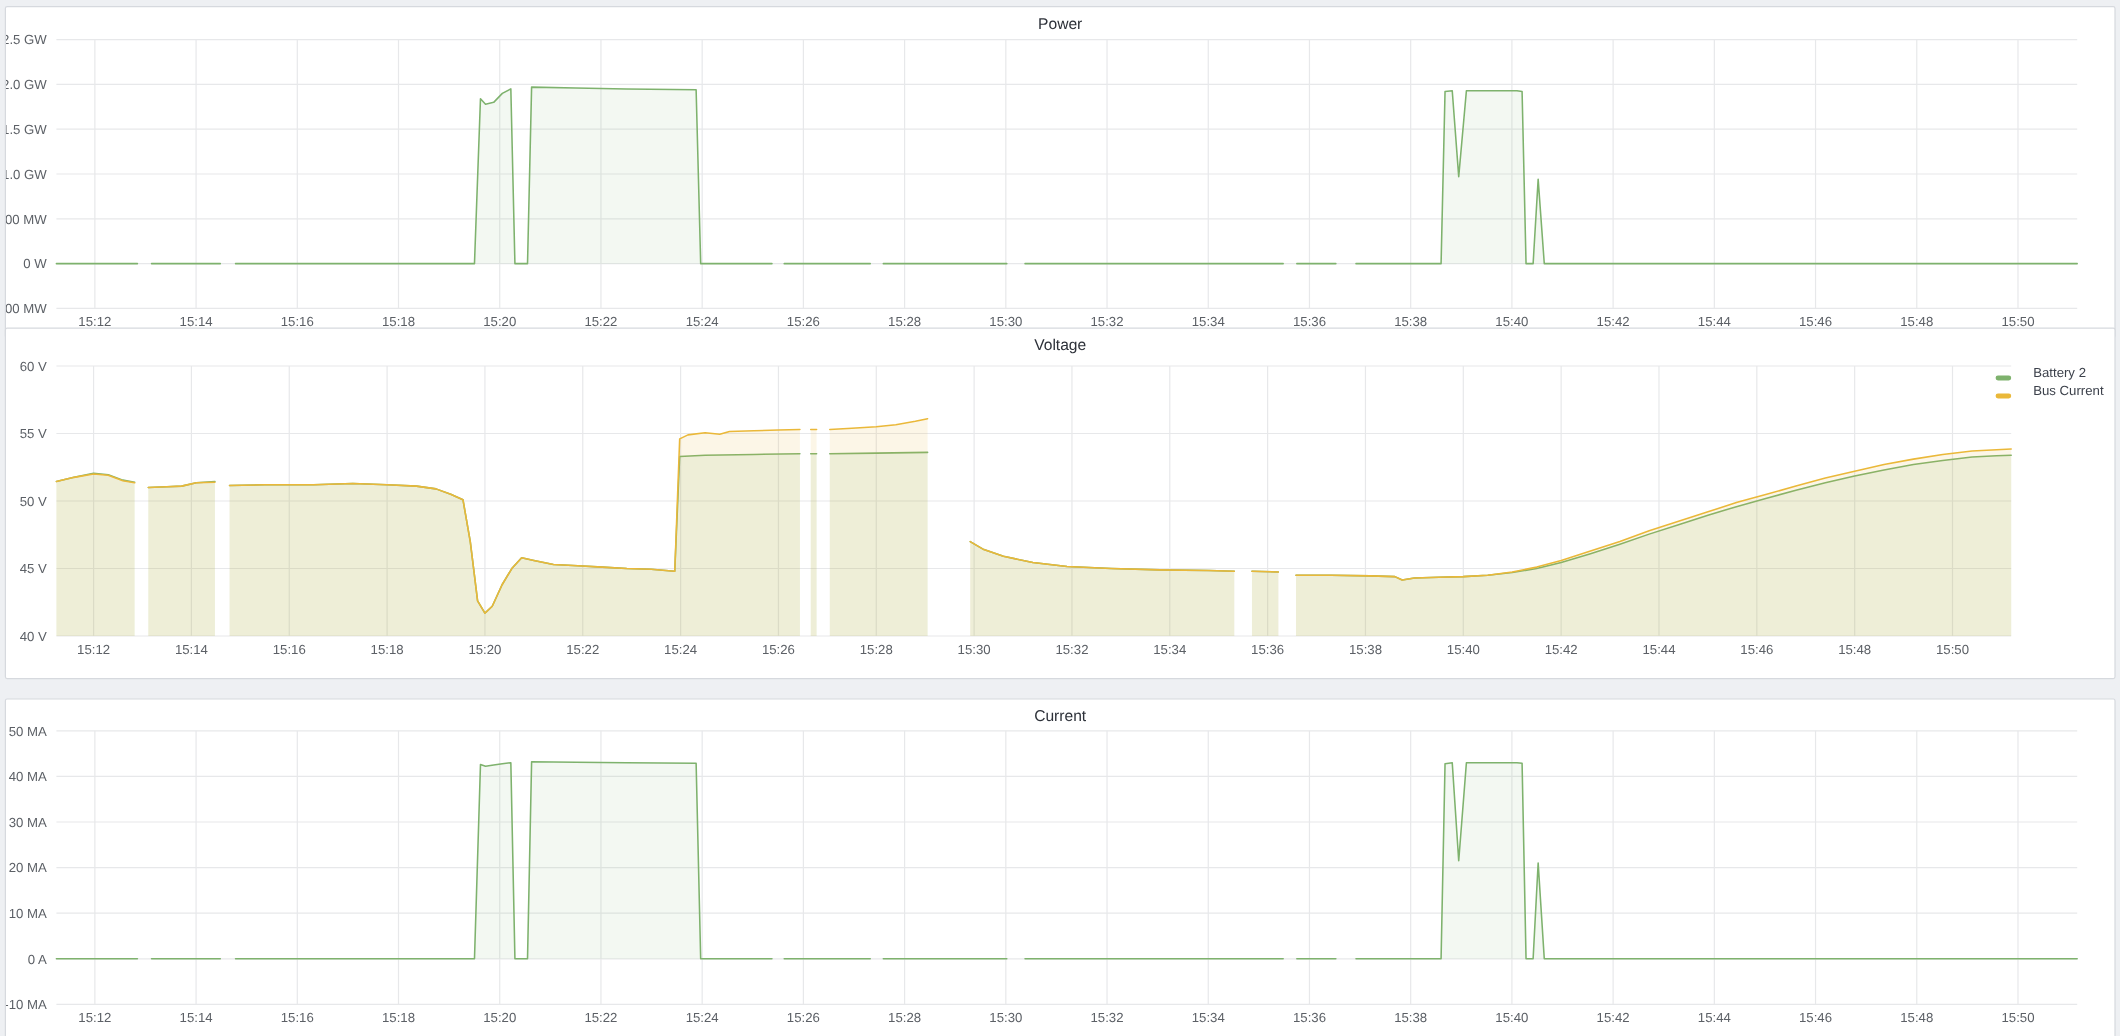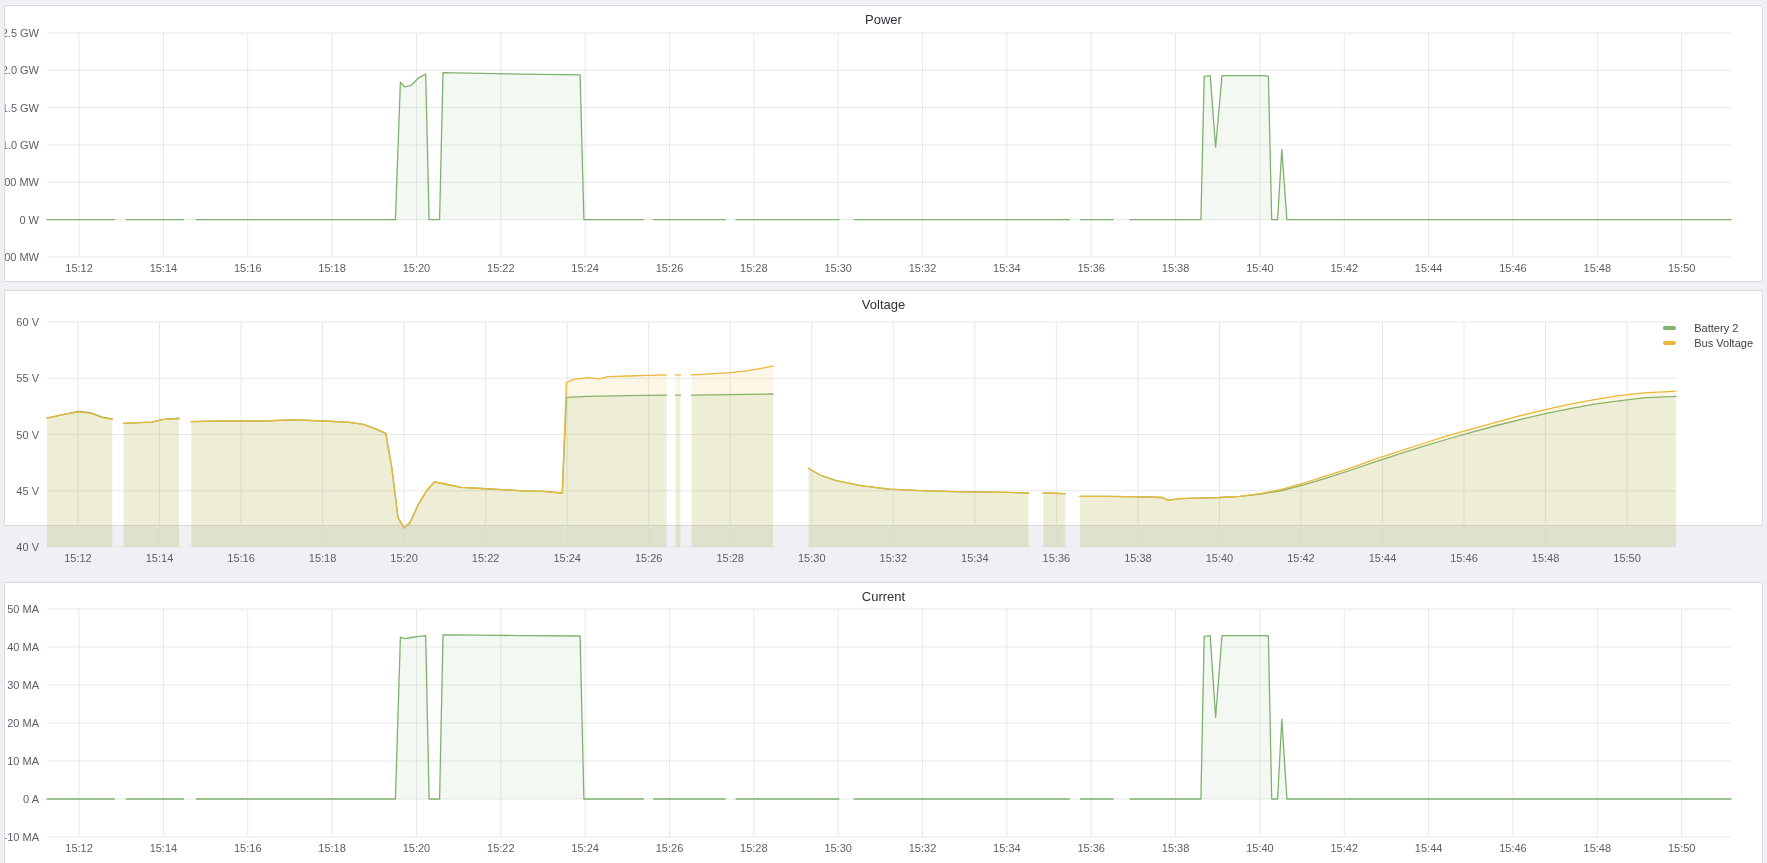--- a/index.html
+++ b/index.html
@@ -1,26 +1,26 @@
 <!DOCTYPE html>
 <html><head>
 <meta charset="utf-8">
 <style>
   * { margin:0; padding:0; box-sizing:border-box; }
   html,body { width:1767px; height:863px; background:#eef0f3; font-family:"Liberation Sans",sans-serif; overflow:hidden; }
   .panel { position:absolute; left:4px; width:1759px; background:#ffffff; border:1px solid #d6d9de; border-radius:2px;padding-left:24px; }
   #panel-0 { top:5px;   height:277px; }
-  #panel-1 { top:290px; height:236px; }
+  #panel-1 { top:273px; height:293px; }
   #panel-2 { top:582px; height:358px; }
   .panel-title { position:absolute; top:6px; left:0; width:100%; text-align:center;
                  font-size:13px; font-weight:500; color:#2d3139; cursor:pointer; }
   .plot { position:absolute; left:0; top:0; right:0; bottom:0; cursor:crosshair; }
   .tick { font-family:"Liberation Sans",sans-serif; font-size:11px; fill:#5c6066; }
   .legend { position:absolute; top:31px; right:9px; display:flex; flex-direction:column; gap:3px; }
-  .legend-item { display:flex; align-items:center; gap:18px; cursor:pointer; height:12px; }
+  .legend-item { display:flex; align-items:flex-end; gap:18px; cursor:pointer; height:12px; }
   .legend-swatch { width:13px; height:4px; border-radius:2px; flex:0 0 auto; }
   .legend-label { font-size:11px; color:#3c414b; line-height:12px; white-space:nowrap; }
 </style>
 </head>
 <body>
 
 <div class="panel" id="panel-0">
   <div class="panel-title">Power</div>
   <div class="plot"><svg width="1757" height="275">
         <line x1="42" x2="1726" y1="27" y2="27" stroke="#e7e8ea" stroke-width="1"></line>
@@ -182,21 +182,21 @@
         <path d="M1075.0 256.0 L1075.0 205.4 L1104.4 205.4 L1137.0 205.9 L1157.4 206.5 L1163.5 209.3 L1173.7 207.6 L1194.0 207.1 L1214.4 206.5 L1234.8 205.4 L1255.2 202.6 L1275.6 198.6 L1296.0 193.0 L1320.4 185.1 L1344.9 177.3 L1369.3 168.3 L1393.8 160.4 L1418.3 152.5 L1442.7 144.6 L1467.2 137.9 L1491.6 131.1 L1516.1 124.4 L1540.5 118.7 L1565.0 113.1 L1589.5 108.6 L1613.9 104.7 L1638.4 101.9 L1658.8 100.8 L1671.0 100.2 L1671.0 256.0 Z" fill="#EAB839" fill-opacity="0.12" stroke="none"></path>
         <path d="M1075.0 205.4 L1104.4 205.4 L1137.0 205.9 L1157.4 206.5 L1163.5 209.3 L1173.7 207.6 L1194.0 207.1 L1214.4 206.5 L1234.8 205.4 L1255.2 202.6 L1275.6 198.6 L1296.0 193.0 L1320.4 185.1 L1344.9 177.3 L1369.3 168.3 L1393.8 160.4 L1418.3 152.5 L1442.7 144.6 L1467.2 137.9 L1491.6 131.1 L1516.1 124.4 L1540.5 118.7 L1565.0 113.1 L1589.5 108.6 L1613.9 104.7 L1638.4 101.9 L1658.8 100.8 L1671.0 100.2" fill="none" stroke="#EAB839" stroke-width="1.3" stroke-linejoin="round" stroke-linecap="round"></path>
       </svg></div>
 <div class="legend">
       <div class="legend-item">
         <span class="legend-swatch" style="background: rgb(126, 178, 109);"></span>
         <span class="legend-label">Battery 2</span>
       </div>
       <div class="legend-item">
         <span class="legend-swatch" style="background: rgb(234, 184, 57);"></span>
-        <span class="legend-label">Bus Voltage</span>
+        <span class="legend-label">Bus Current</span>
       </div>
     </div>
   </div>
 
 <div class="panel" id="panel-2">
   <div class="panel-title">Current</div>
   <div class="plot"><svg width="1757" height="276">
         <line x1="42" x2="1726" y1="26" y2="26" stroke="#e7e8ea" stroke-width="1"></line>
         <text x="34" y="30" text-anchor="end" class="tick">50 MA</text>
         <line x1="42" x2="1726" y1="64" y2="64" stroke="#e7e8ea" stroke-width="1"></line>

